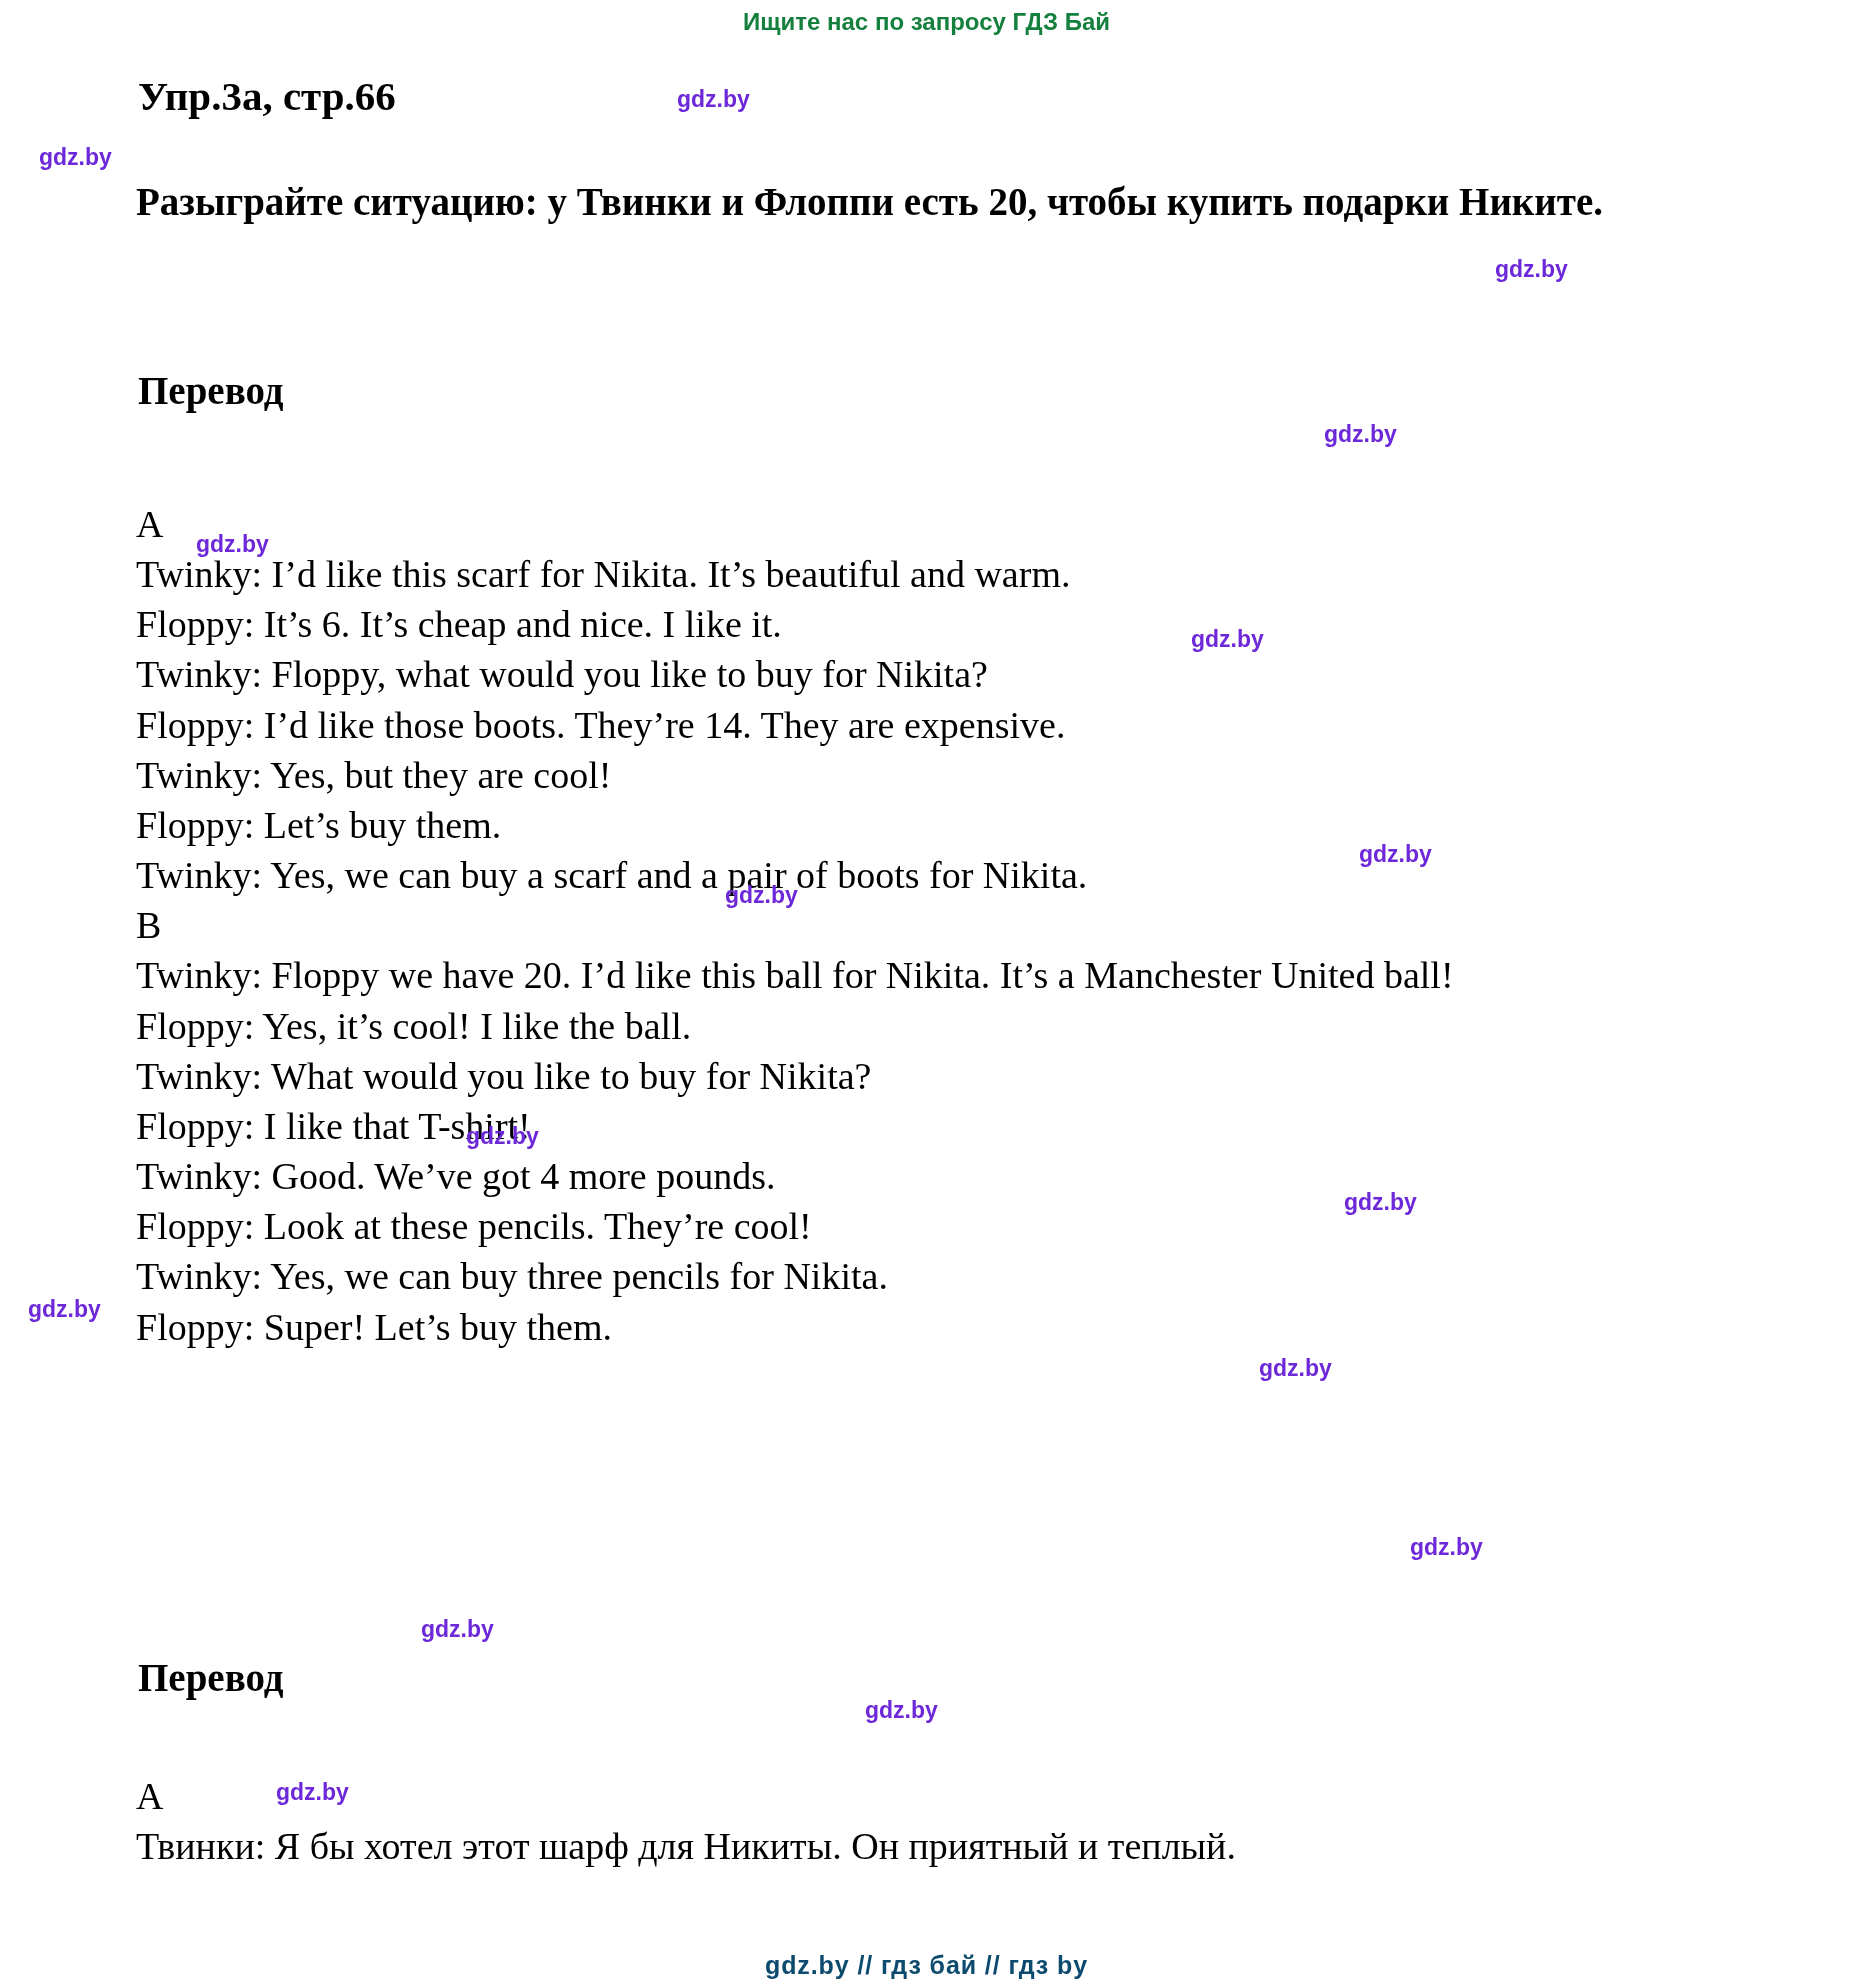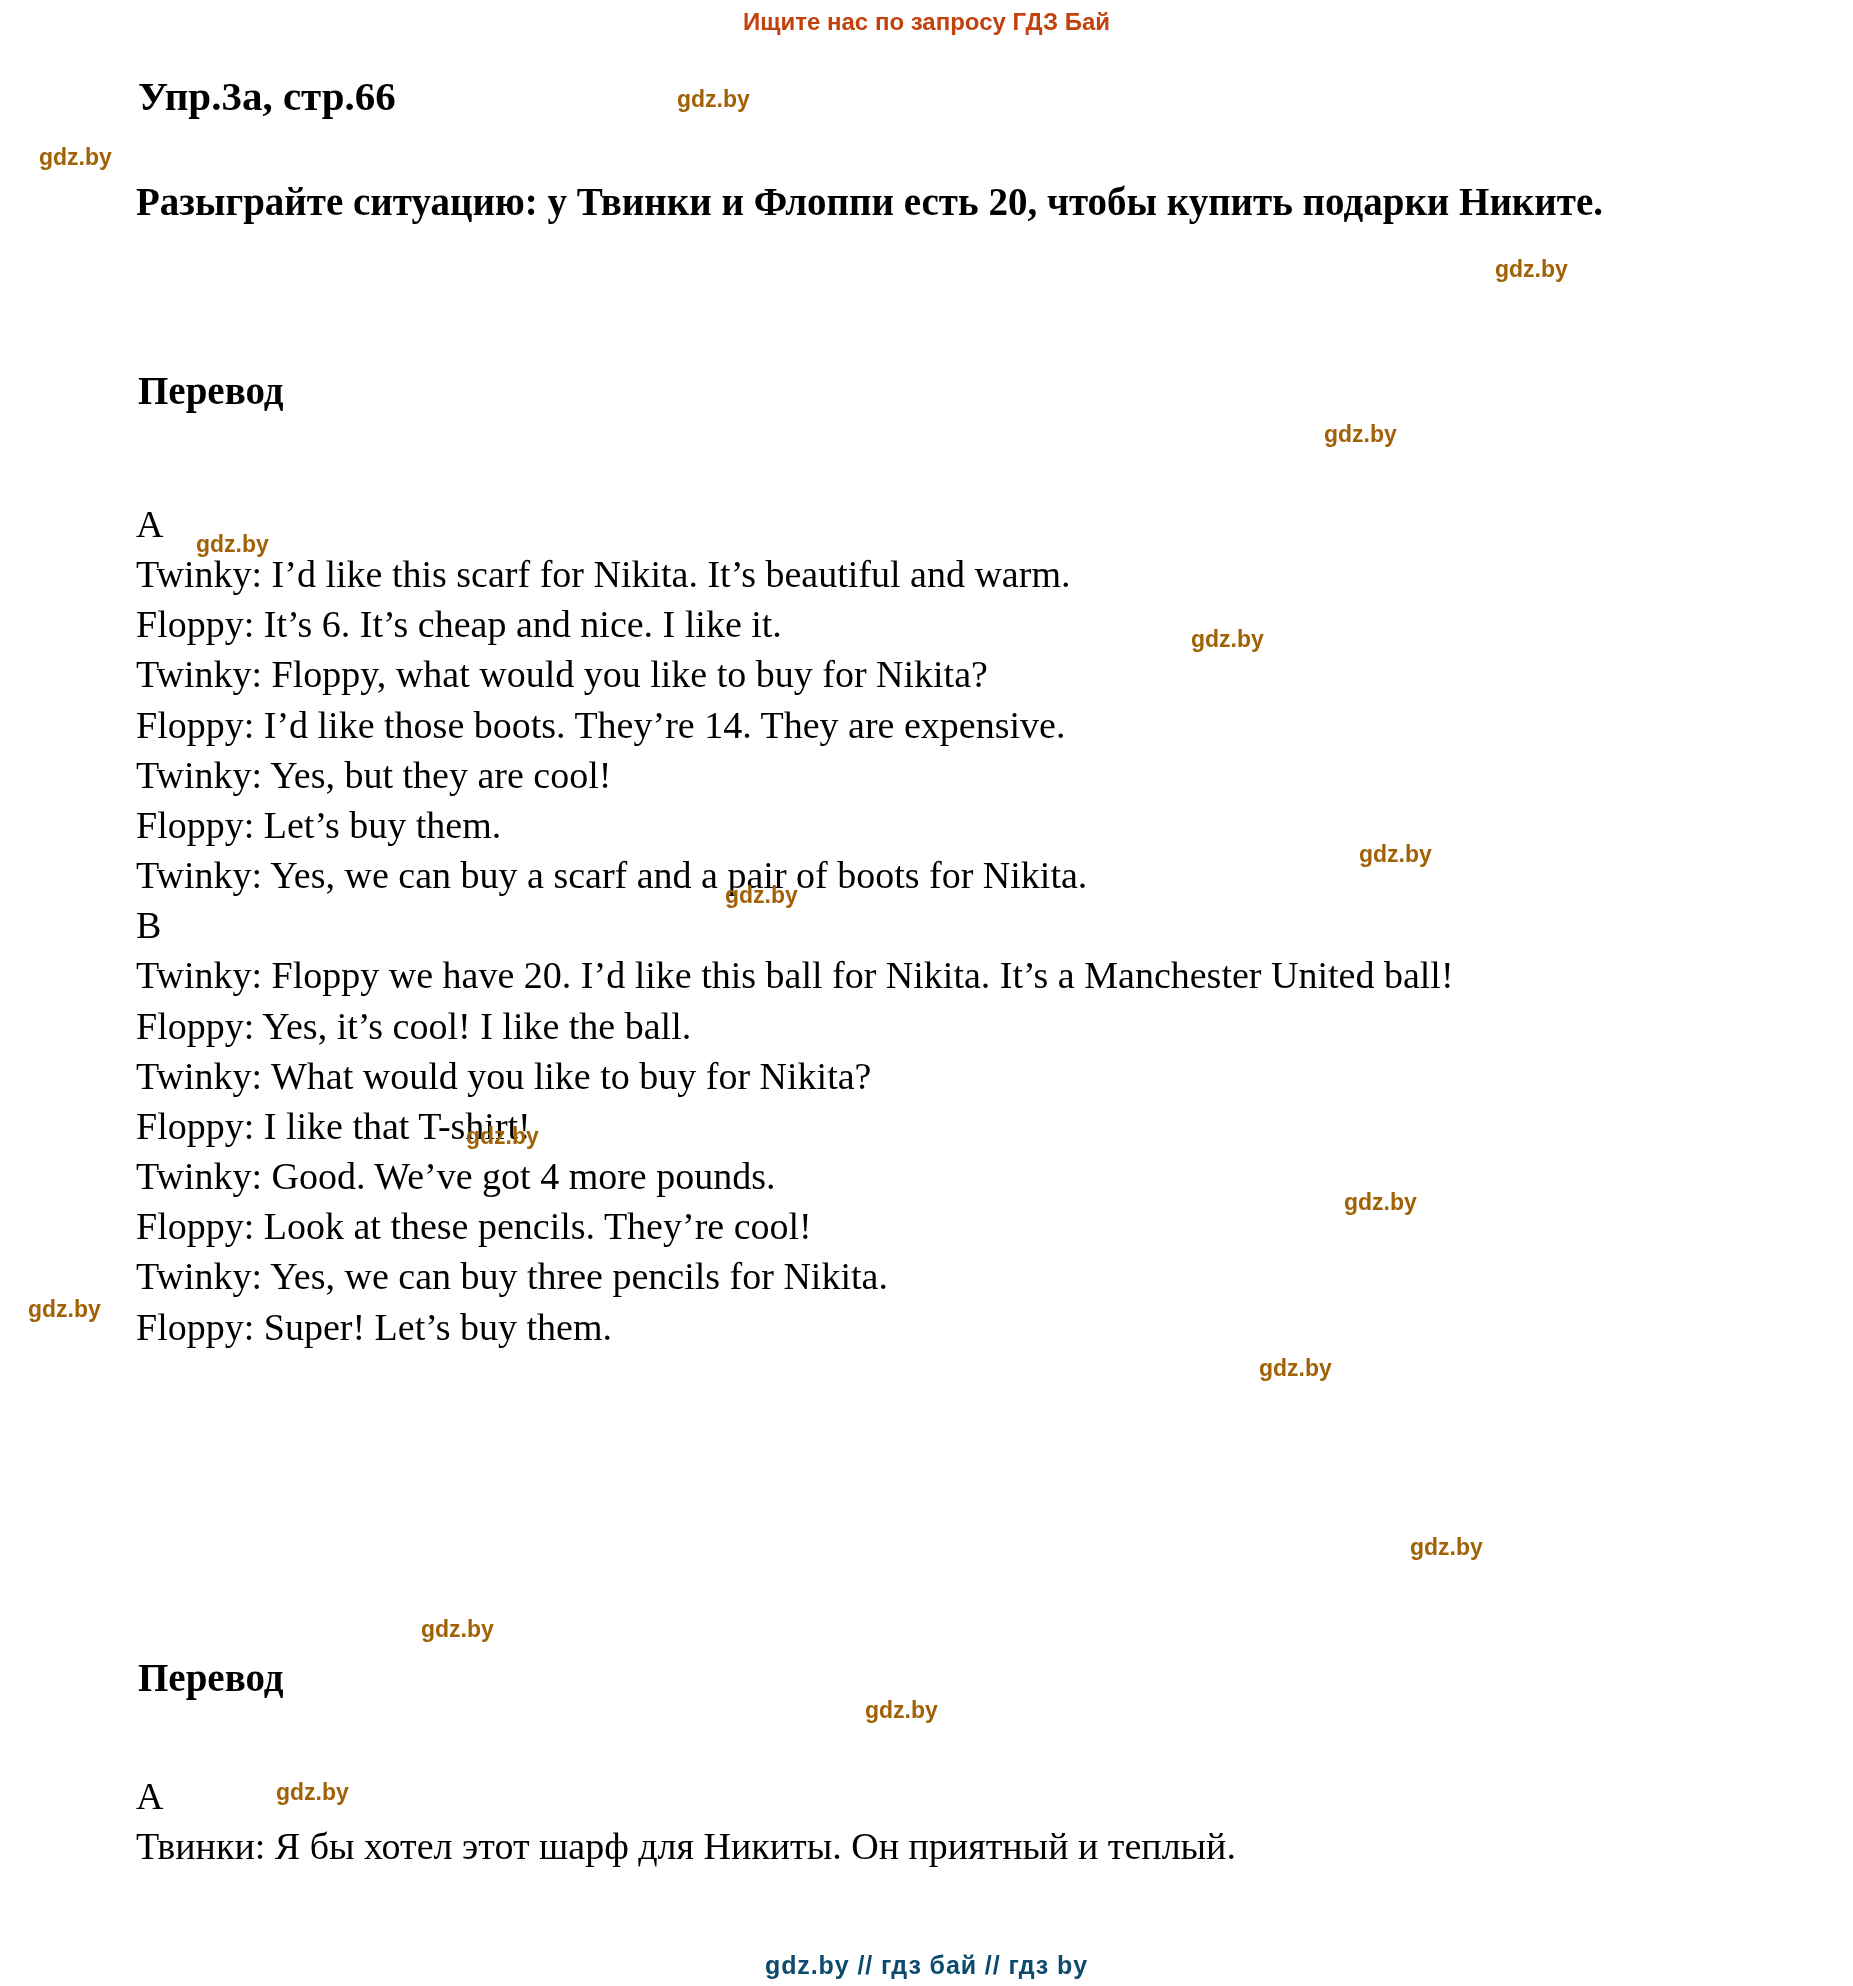--- a/index.html
+++ b/index.html
@@ -25,21 +25,21 @@
   
   .top-banner {
     position: absolute;
     top: 0;
     left: 0;
     width: 1853px;
     text-align: center;
     font-family: "Liberation Sans", sans-serif;
     font-size: 24px;
     font-weight: bold;
-    color: #c2410c;
+    color: #15803d;
     padding-top: 7.5px;
   }
   
   .ex-title {
     position: absolute;
     left: 138px;
     top: 72px;
     font-size: 41px;
     font-weight: bold;
   }
@@ -81,21 +81,21 @@
   }
   #answers-block { top: 499px; }
   #translation-block { top: 1771px; }
 
   
   .wm {
     position: absolute;
     font-family: "Liberation Sans", sans-serif;
     font-size: 23px;
     font-weight: bold;
-    color: #a16207;
+    color: #6d28d9;
     white-space: nowrap;
   }
   .footer {
     position: absolute;
     bottom: 7.5px;
     left: 0;
     width: 1853px;
     text-align: center;
     font-family: "Liberation Sans", sans-serif;
     font-size: 25px;

